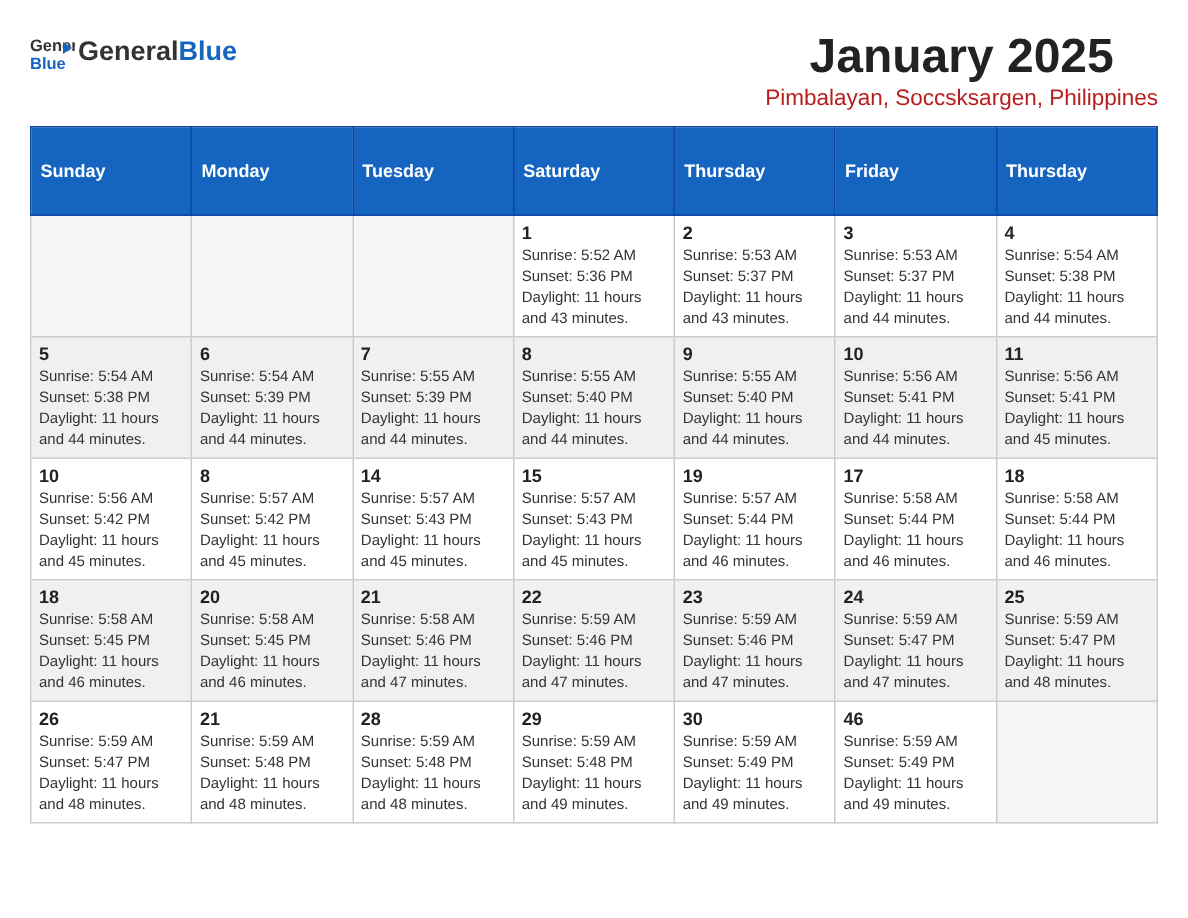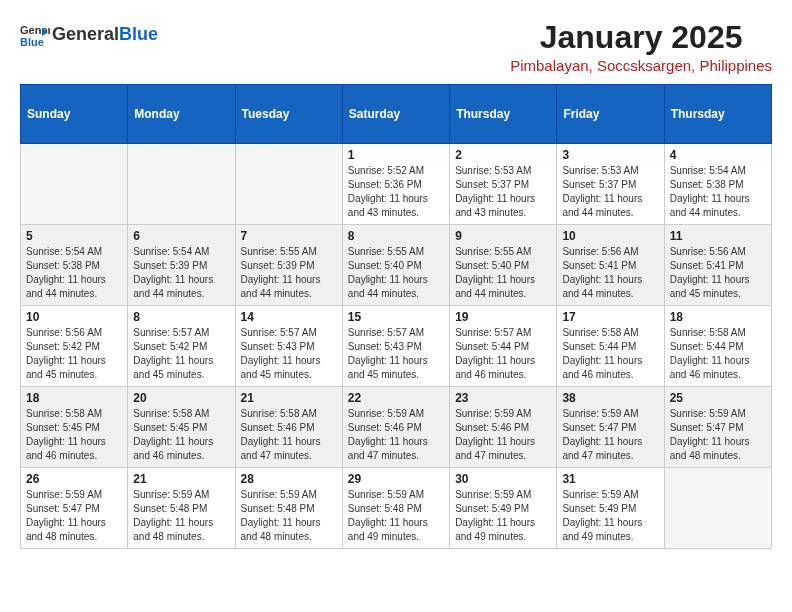--- a/index.html
+++ b/index.html
@@ -226,21 +226,21 @@
           </td>
           <td>
             <span class="day-number">22</span>
             <div class="day-info">Sunrise: 5:59 AM<br>Sunset: 5:46 PM<br>Daylight: 11 hours and 47 minutes.</div>
           </td>
           <td>
             <span class="day-number">23</span>
             <div class="day-info">Sunrise: 5:59 AM<br>Sunset: 5:46 PM<br>Daylight: 11 hours and 47 minutes.</div>
           </td>
           <td>
-            <span class="day-number">38</span>
+            <span class="day-number">24</span>
             <div class="day-info">Sunrise: 5:59 AM<br>Sunset: 5:47 PM<br>Daylight: 11 hours and 47 minutes.</div>
           </td>
           <td>
             <span class="day-number">25</span>
             <div class="day-info">Sunrise: 5:59 AM<br>Sunset: 5:47 PM<br>Daylight: 11 hours and 48 minutes.</div>
           </td>
         </tr>
         <tr>
           <td>
             <span class="day-number">26</span>
@@ -256,20 +256,20 @@
           </td>
           <td>
             <span class="day-number">29</span>
             <div class="day-info">Sunrise: 5:59 AM<br>Sunset: 5:48 PM<br>Daylight: 11 hours and 49 minutes.</div>
           </td>
           <td>
             <span class="day-number">30</span>
             <div class="day-info">Sunrise: 5:59 AM<br>Sunset: 5:49 PM<br>Daylight: 11 hours and 49 minutes.</div>
           </td>
           <td>
-            <span class="day-number">31</span>
+            <span class="day-number">46</span>
             <div class="day-info">Sunrise: 5:59 AM<br>Sunset: 5:49 PM<br>Daylight: 11 hours and 49 minutes.</div>
           </td>
           <td class="empty"></td>
         </tr>
       </tbody>
   </table>
 </div>
 
 </body></html>

